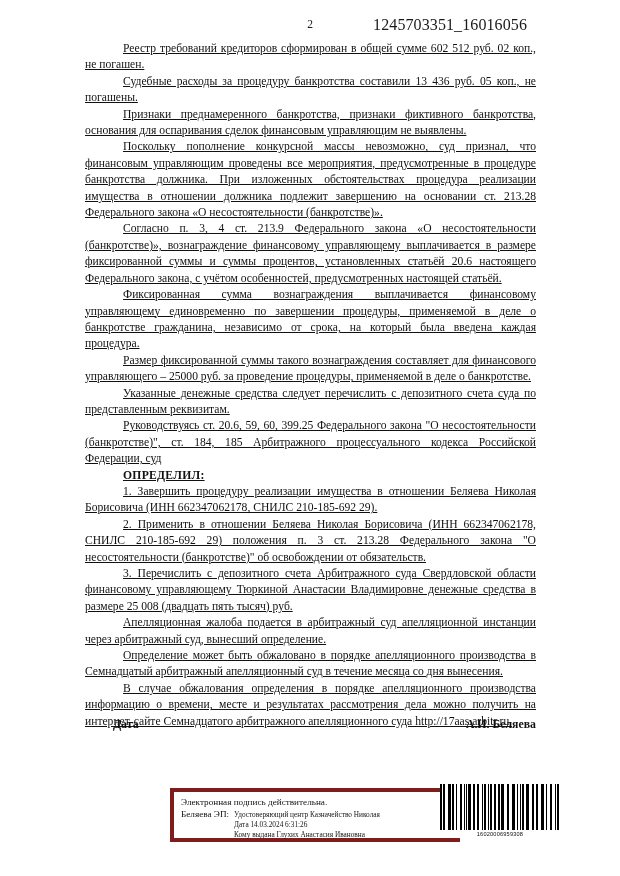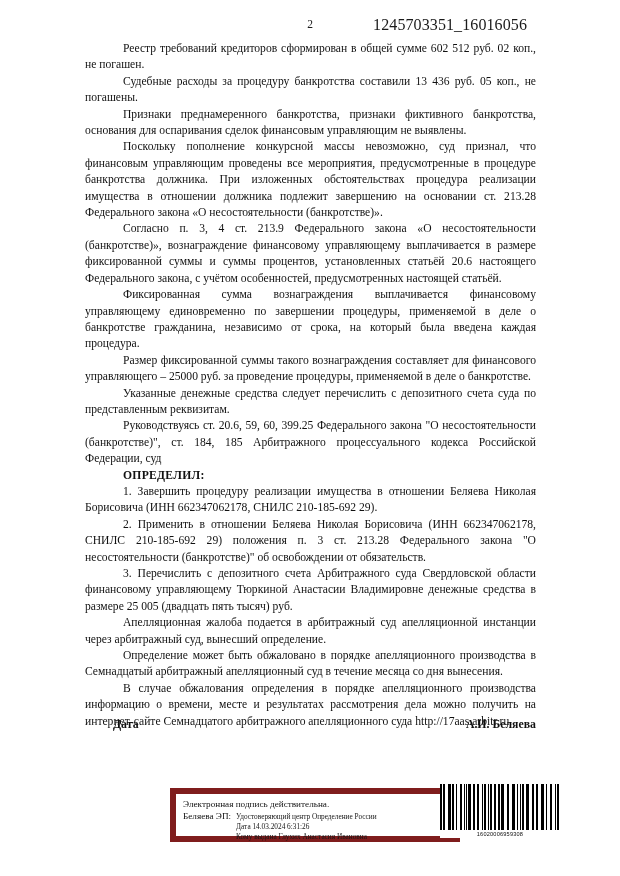--- a/index.html
+++ b/index.html
@@ -60,20 +60,21 @@
   }
   p.para {
     margin: 0 0 0 0;
     text-indent: 38px;
     text-align: justify;
     font-size: 11.6px;
     line-height: 16.4px;
     color: #111111;
     -webkit-hyphens: none;
     hyphens: none;
+    text-decoration: underline;
   }
 
   .ruling-heading {
     margin: 18px 0 18px 0;
     text-align: center;
     text-indent: 0;
     font-weight: bold;
     font-size: 11.8px;
     line-height: 16px;
     letter-spacing: 0.3px;
@@ -104,21 +105,21 @@
     top: 788px;
     width: 390px;
     height: 62px;
   }
   .stamp-box {
     position: absolute;
     left: 0;
     top: 0;
     width: 290px;
     height: 54px;
-    border: 6px solid #7f1d1d;
+    border: 4px solid #7f1d1d;
     background: #ffffff;
     box-sizing: border-box;
     padding: 4px 6px 3px 7px;
   }
   .stamp-line-main {
     font-size: 9.2px;
     line-height: 12px;
     color: #111;
     white-space: nowrap;
   }
@@ -200,38 +201,38 @@
     <p class="para">Согласно п. 3, 4 ст. 213.9 Федерального закона «О несостоятельности (банкротстве)», вознаграждение финансовому управляющему выплачивается в размере фиксированной суммы и суммы процентов, установленных статьёй 20.6 настоящего Федерального закона, с учётом особенностей, предусмотренных настоящей статьёй.</p>
     <p class="para">Фиксированная сумма вознаграждения выплачивается финансовому управляющему единовременно по завершении процедуры, применяемой в деле о банкротстве гражданина, независимо от срока, на который была введена каждая процедура.</p>
     <p class="para">Размер фиксированной суммы такого вознаграждения составляет для финансового управляющего – 25000 руб. за проведение процедуры, применяемой в деле о банкротстве.</p>
     <p class="para">Указанные денежные средства следует перечислить с депозитного счета суда по представленным реквизитам.</p>
     <p class="para">Руководствуясь ст. 20.6, 59, 60, 399.25 Федерального закона "О несостоятельности (банкротстве)", ст. 184, 185 Арбитражного процессуального кодекса Российской Федерации, суд</p>
 
     <p class="para ruling-heading">ОПРЕДЕЛИЛ:</p>
 
     <p class="para">1. Завершить процедуру реализации имущества в отношении Беляева Николая Борисовича (ИНН 662347062178, СНИЛС 210-185-692 29).</p>
     <p class="para">2. Применить в отношении Беляева Николая Борисовича (ИНН 662347062178, СНИЛС 210-185-692 29) положения п. 3 ст. 213.28 Федерального закона "О несостоятельности (банкротстве)" об освобождении от обязательств.</p>
-    <p class="para">3. Перечислить с депозитного счета Арбитражного суда Свердловской области финансовому управляющему Тюркиной Анастасии Владимировне денежные средства в размере 25 005 (двадцать пять тысяч) руб.</p>
+    <p class="para">3. Перечислить с депозитного счета Арбитражного суда Свердловской области финансовому управляющему Тюркиной Анастасии Владимировне денежные средства в размере 25 008 (двадцать пять тысяч) руб.</p>
     <p class="para">Апелляционная жалоба подается в арбитражный суд апелляционной инстанции через арбитражный суд, вынесший определение.</p>
     <p class="para">Определение может быть обжаловано в порядке апелляционного производства в Семнадцатый арбитражный апелляционный суд в течение месяца со дня вынесения.</p>
     <p class="para">В случае обжалования определения в порядке апелляционного производства информацию о времени, месте и результатах рассмотрения дела можно получить на интернет-сайте Семнадцатого арбитражного апелляционного суда http://17aas.arbitr.ru.</p>
   </div>
 
   <div class="sign-row">
     <div class="sign-role">Дата</div>
     <div class="sign-name">А.И. Беляева</div>
   </div>
 
   <div class="stamp-wrap">
     <div class="stamp-box">
       <div class="stamp-line-main">Электронная подпись действительна.</div>
       <div class="stamp-data-row">
         <div class="stamp-data-label">Беляева ЭП:</div>
         <div class="stamp-data-values">
-          <div class="stamp-detail">Удостоверяющий центр Определение России</div>
+          <div class="stamp-detail">Удостоверяющий центр Казначейство Николая</div>
           <div class="stamp-detail">Дата 14.03.2024 6:31:26</div>
           <div class="stamp-detail">Кому выдана Глухих Анастасия Ивановна</div>
         </div>
       </div>
     </div>
 
     <div class="barcode-area">
       <div class="barcode-bars" id="barcode-bars">
           <span style="width: 1.6129%; background: rgb(0, 0, 0);"></span>
           <span style="width: 0.806452%; background: rgb(255, 255, 255);"></span>

